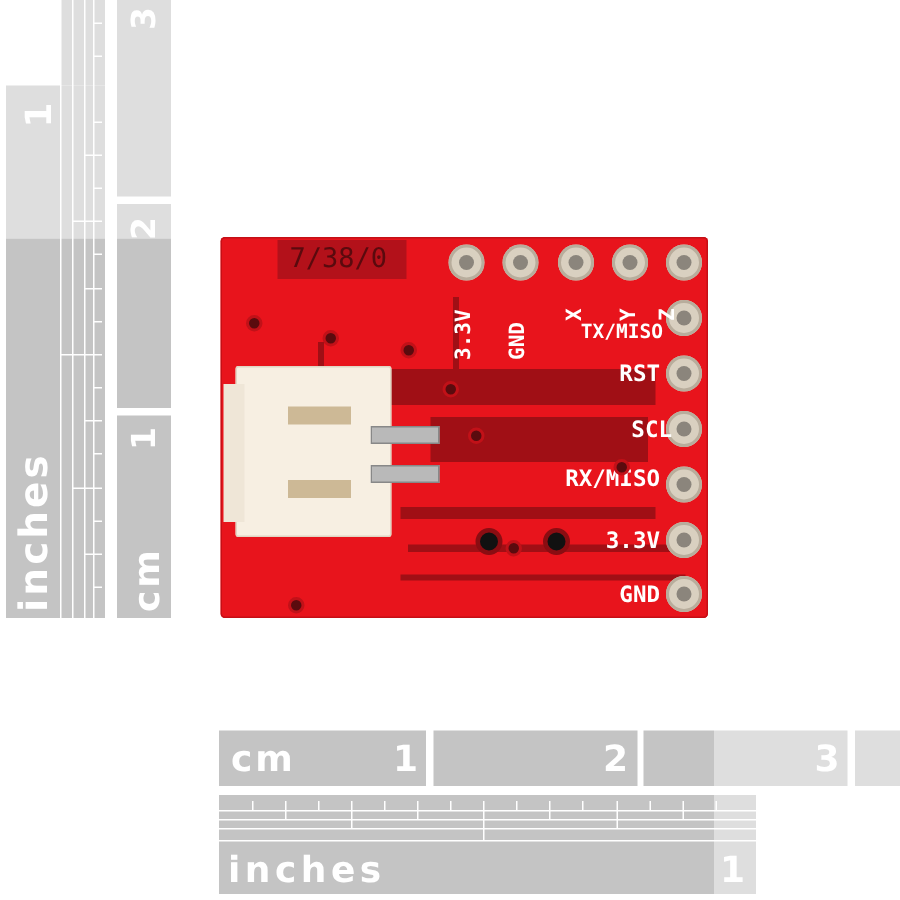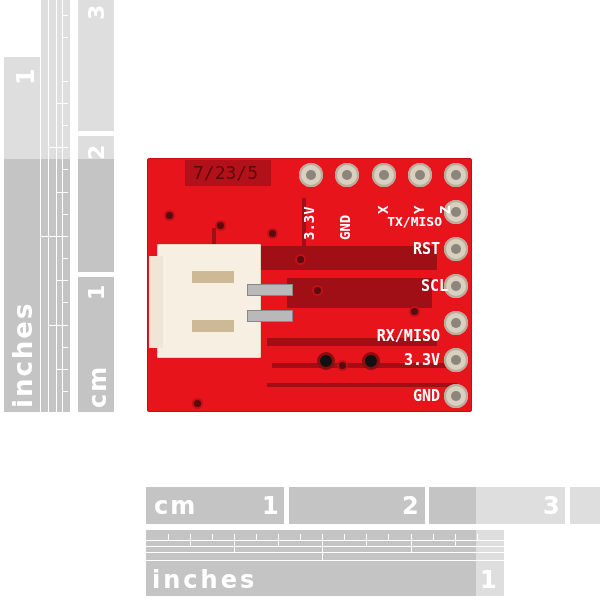--- a/index.html
+++ b/index.html
@@ -101,21 +101,21 @@
   <div class="tick" style="left:554px;top:534px;width:1px;height:12px;"></div>
   <div class="tick" style="left:576px;top:534px;width:1px;height:6px;"></div>
   <div class="tick" style="left:598px;top:534px;width:1px;height:18px;"></div>
   <span class="abs lbl" style="left:152px;top:566px;font-size:24px;letter-spacing:3px;">inches</span>
   <span class="abs lbl" style="left:480px;top:566px;font-size:24px;">1</span>
 </div>
 
 <div class="pcb">
 
   <div class="abs" style="left:38px;top:2px;width:86px;height:26px;background:#b3111a;"></div>
-  <span class="silk" style="left:46px;top:4px;color:#5a0a0e;font-size:18px;font-weight:normal;">7/23/5</span>
+  <span class="silk" style="left:46px;top:4px;color:#5a0a0e;font-size:18px;font-weight:normal;">7/38/0</span>
 
   <div class="trace" style="left:110px;top:88px;width:180px;height:24px;"></div>
   <div class="trace" style="left:140px;top:120px;width:145px;height:30px;"></div>
   <div class="trace" style="left:120px;top:180px;width:170px;height:8px;"></div>
   <div class="trace" style="left:125px;top:205px;width:175px;height:5px;"></div>
   <div class="trace" style="left:120px;top:225px;width:190px;height:4px;"></div>
   <div class="trace" style="left:65px;top:70px;width:4px;height:30px;"></div>
   <div class="trace" style="left:155px;top:40px;width:4px;height:60px;"></div>
 
   <div class="pad" style="left:152px;top:5px;"></div>
@@ -133,21 +133,21 @@
 
   <span class="silk vtext" style="left:154px;top:82px;font-size:14px;">3.3V</span>
   <span class="silk vtext" style="left:190px;top:82px;font-size:14px;">GND</span>
   <span class="silk vtext" style="left:228px;top:56px;font-size:14px;">X</span>
   <span class="silk vtext" style="left:264px;top:56px;font-size:14px;">Y</span>
   <span class="silk vtext" style="left:290px;top:56px;font-size:14px;">Z</span>
 
   <span class="silk" style="right:30px;top:56px;font-size:13px;">TX/MISO</span>
   <span class="silk" style="right:32px;top:82px;">RST</span>
   <span class="silk" style="right:24px;top:119px;">SCL</span>
-  <span class="silk" style="right:32px;top:157px;margin-top:12px;">RX/MISO</span>
+  <span class="silk" style="right:32px;top:140px;margin-top:12px;">RX/MISO</span>
   <span class="silk" style="right:32px;top:193px;">3.3V</span>
   <span class="silk" style="right:32px;top:229px;">GND</span>
 
   <div class="via" style="left:17px;top:52px;"></div>
   <div class="via" style="left:68px;top:62px;"></div>
   <div class="via" style="left:120px;top:70px;"></div>
   <div class="via" style="left:148px;top:96px;"></div>
   <div class="via" style="left:165px;top:127px;"></div>
   <div class="via" style="left:190px;top:202px;"></div>
   <div class="via" style="left:45px;top:240px;"></div>

